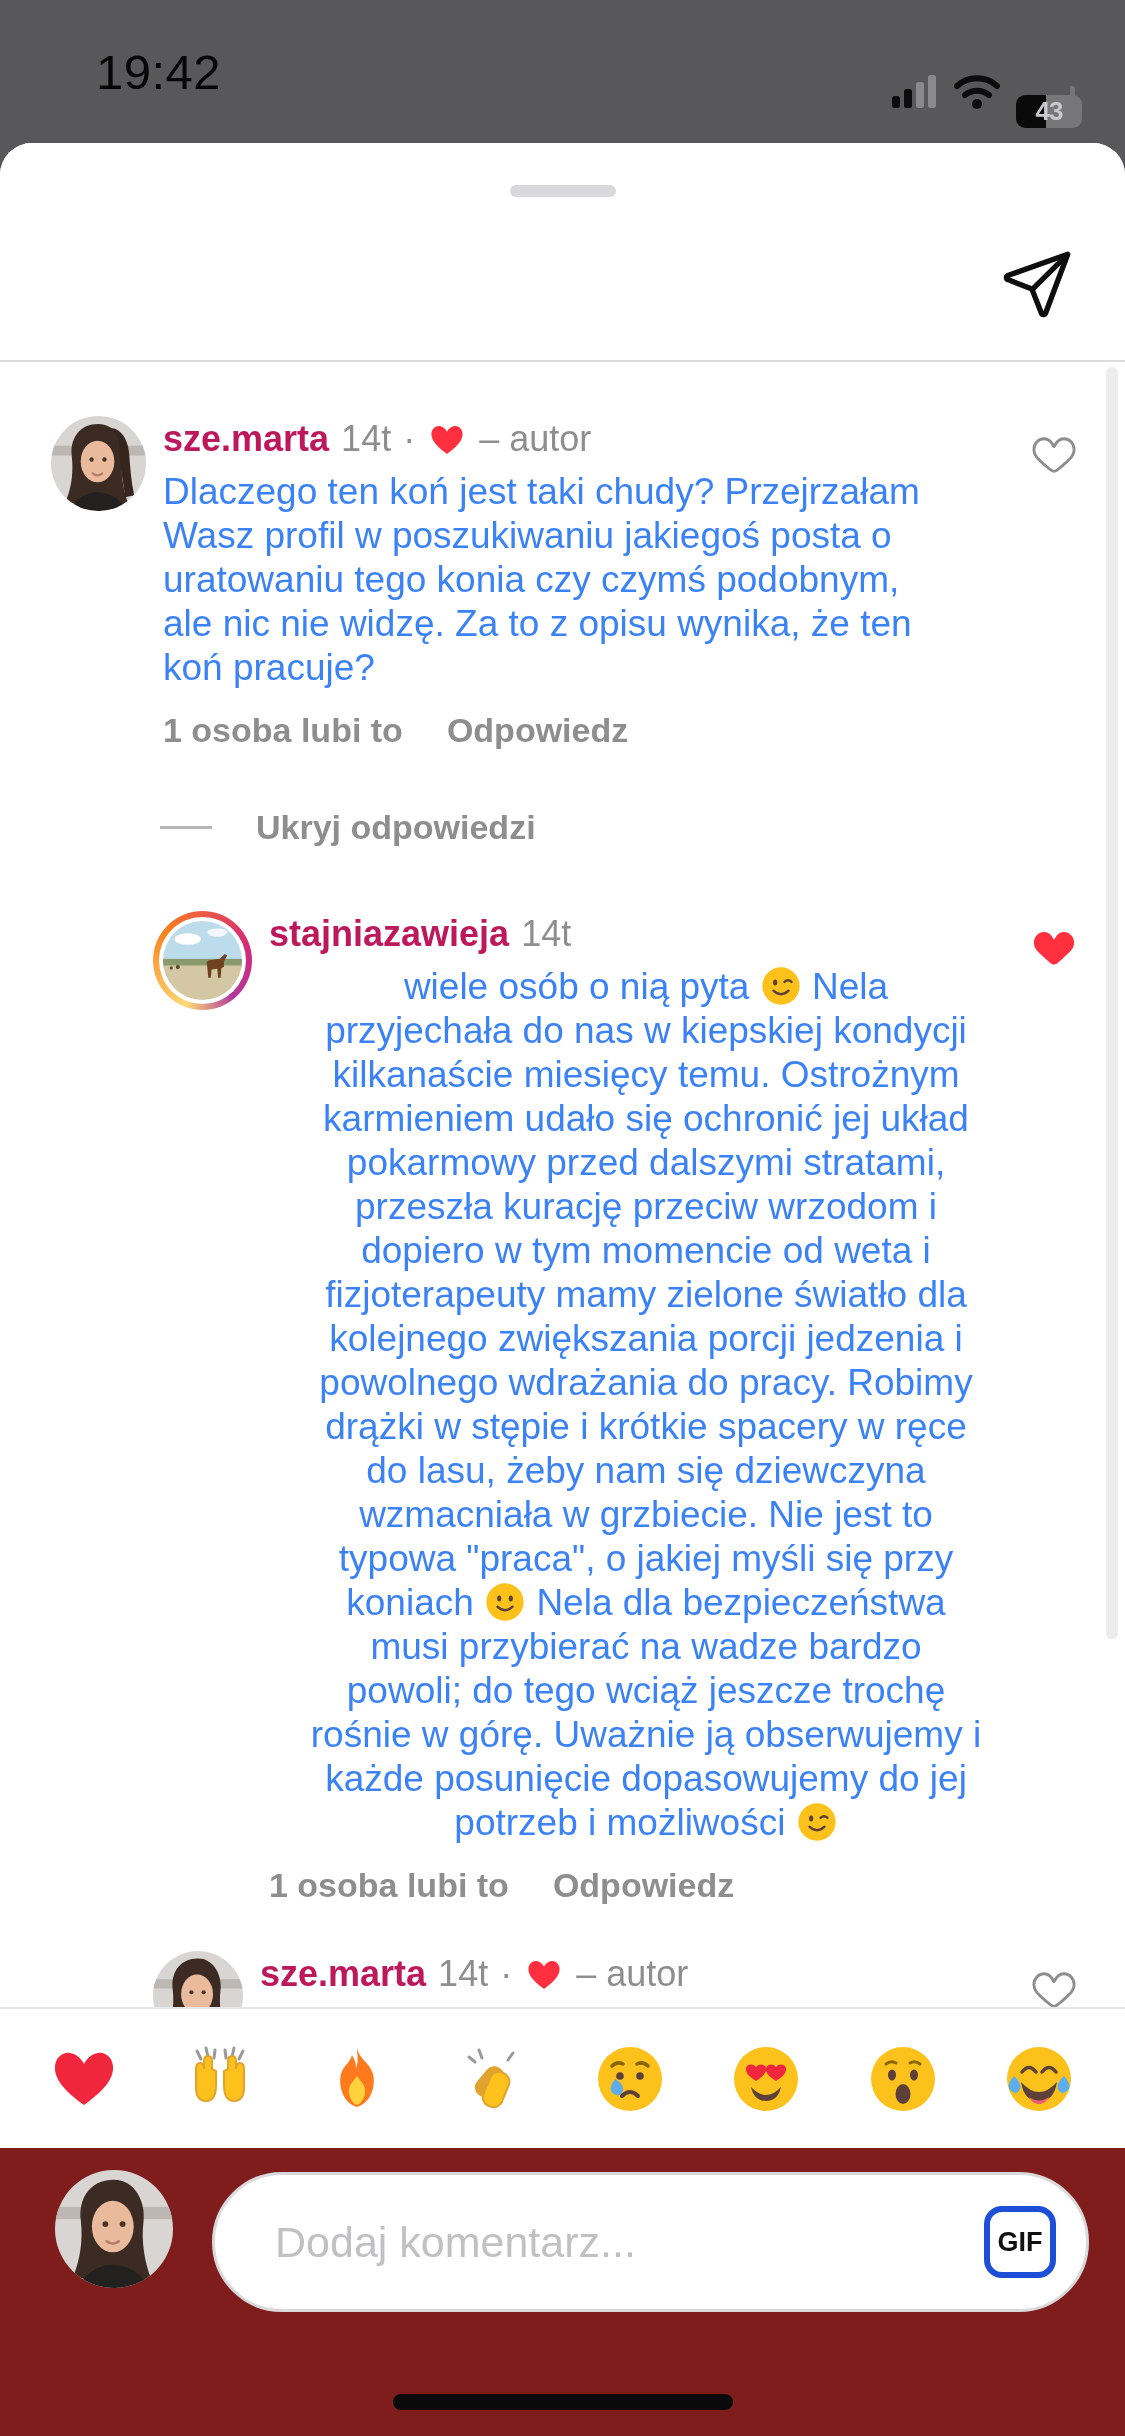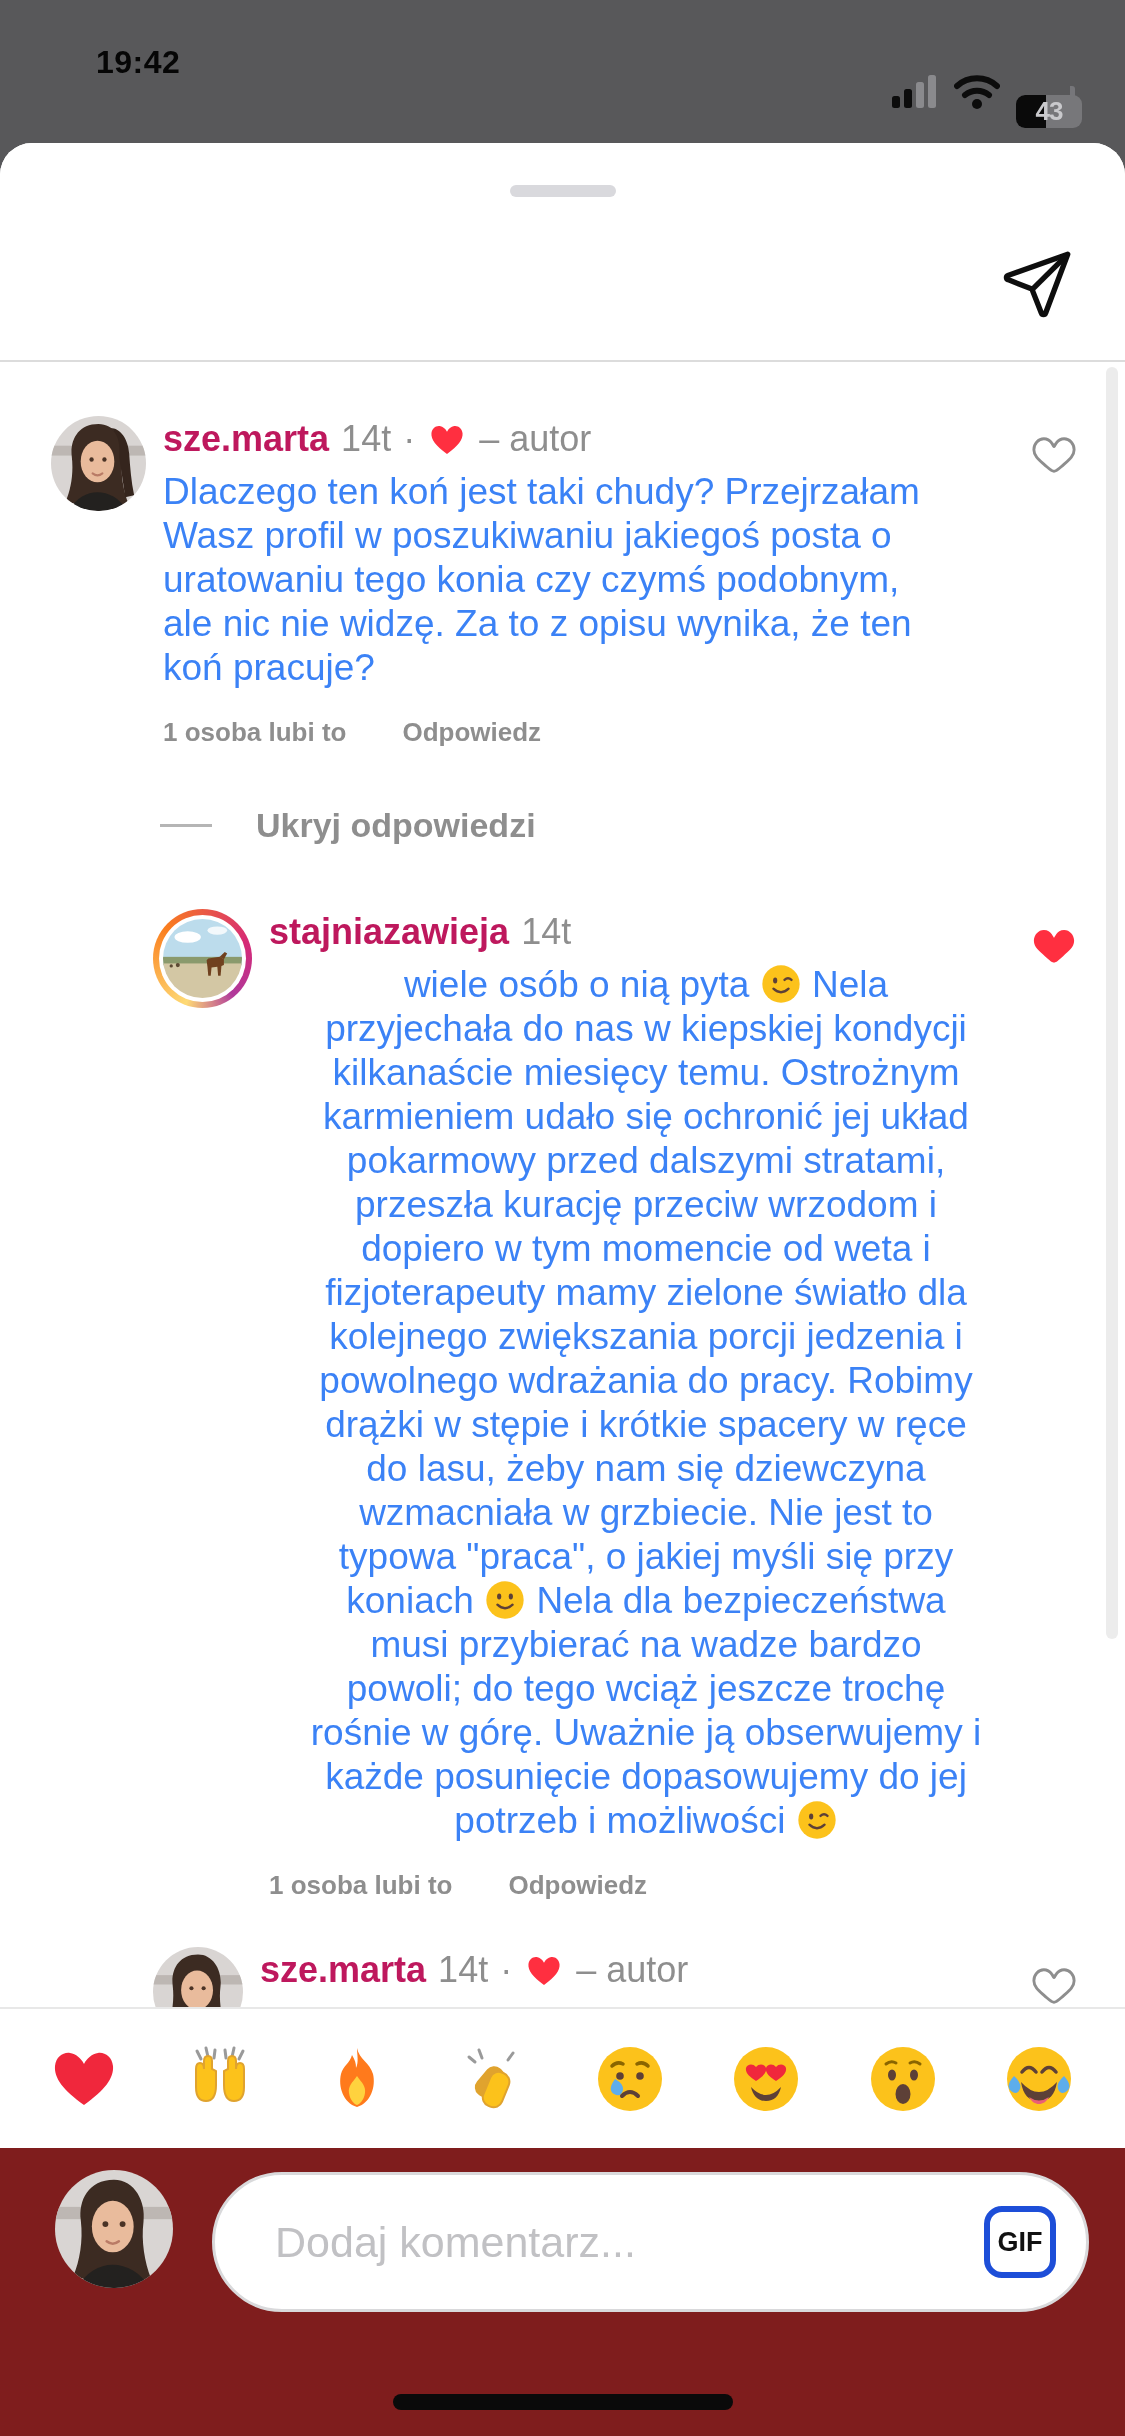--- a/index.html
+++ b/index.html
@@ -1,21 +1,21 @@
 <!DOCTYPE html>
 <html><head>
 <meta charset="utf-8">
 <style>
   html,body{margin:0;padding:0;}
   body{background:#303032;font-family:"Liberation Sans",sans-serif;}
   .screen{position:relative;width:1125px;height:2436px;overflow:hidden;background:#58585a;margin:0 auto;
           -webkit-font-smoothing:antialiased;}
   
   .statusbar{position:absolute;top:0;left:0;right:0;height:143px;}
-  .time{position:absolute;left:96px;top:44px;font-size:32px;font-weight:700;color:#060606;letter-spacing:.5px;}
+  .time{position:absolute;left:96px;top:44px;font-size:49px;font-weight:400;color:#060606;letter-spacing:.5px;}
   .sicons{position:absolute;right:50px;top:56px;display:flex;align-items:center;gap:16px;}
   .batt{position:relative;width:66px;height:33px;border-radius:9px;background:#77777a;overflow:hidden;margin-top:39px;}
   .batt .fill{position:absolute;left:0;top:0;bottom:0;width:46%;background:#0a0a0a;}
   .batt .pct{position:absolute;inset:0;display:flex;align-items:center;justify-content:center;
              font-size:26px;font-weight:700;color:#c9c9cc;letter-spacing:-1px;}
   .cap{width:5px;height:13px;background:#76767a;border-radius:0 3px 3px 0;margin-left:-12px;}
   
   .sheet{position:absolute;top:143px;left:0;right:0;bottom:0;background:#fff;border-radius:32px 32px 0 0;overflow:hidden;}
   .handle{position:absolute;top:42px;left:50%;transform:translateX(-50%);width:106px;height:12px;
           border-radius:7px;background:#d9d9dd;}
@@ -32,21 +32,21 @@
   .avwrap svg{display:block;width:100%;height:100%;}
   .ring{width:99px;height:99px;border-radius:50%;flex:none;display:flex;align-items:center;justify-content:center;
         background:conic-gradient(from 200deg,#feda75 0deg,#fa7e1e 110deg,#d62976 230deg,#b0399b 300deg,#feda75 360deg);}
   .ring .inner{width:87px;height:87px;border-radius:50%;background:#fff;display:flex;align-items:center;justify-content:center;}
   .ring .avwrap{width:79px;height:79px;}
   .cbody{flex:1;margin-left:17px;min-width:0;padding-top:2px;}
   .likecol{flex:none;width:62px;display:flex;justify-content:center;padding-top:16px;}
   .uline{font-size:36px;color:#8e8e8e;display:flex;align-items:center;gap:12px;flex-wrap:wrap;}
   .uname{font-weight:700;color:#be185d;cursor:pointer;}
   .ctext{margin-top:10px;font-size:37px;line-height:44px;color:#3b82f6;white-space:pre-wrap;}
-  .actions{margin-top:27px;display:flex;gap:56px;font-size:26px;font-weight:700;color:#8e8e8e;}
+  .actions{margin-top:21px;display:flex;gap:44px;font-size:34px;font-weight:700;color:#8e8e8e;}
   .actions span{cursor:pointer;}
   .hiderow{margin:58px 0 0 160px;display:flex;align-items:center;gap:44px;cursor:pointer;}
   .hline{width:52px;height:3px;background:#b5b5b5;}
   .hidetxt{font-size:34px;font-weight:700;color:#8e8e8e;}
   .mt-reply{margin-top:64px;text-align:center;}
   .mt-c2{margin-top:46px;}
   .ie{width:42px;height:42px;vertical-align:-8px;}
   .uline .ie{width:40px;height:40px;vertical-align:-9px;}
   
   .tray{position:absolute;left:0;right:0;top:1864px;height:141px;background:#fff;border-top:2px solid #e8e8e8;

